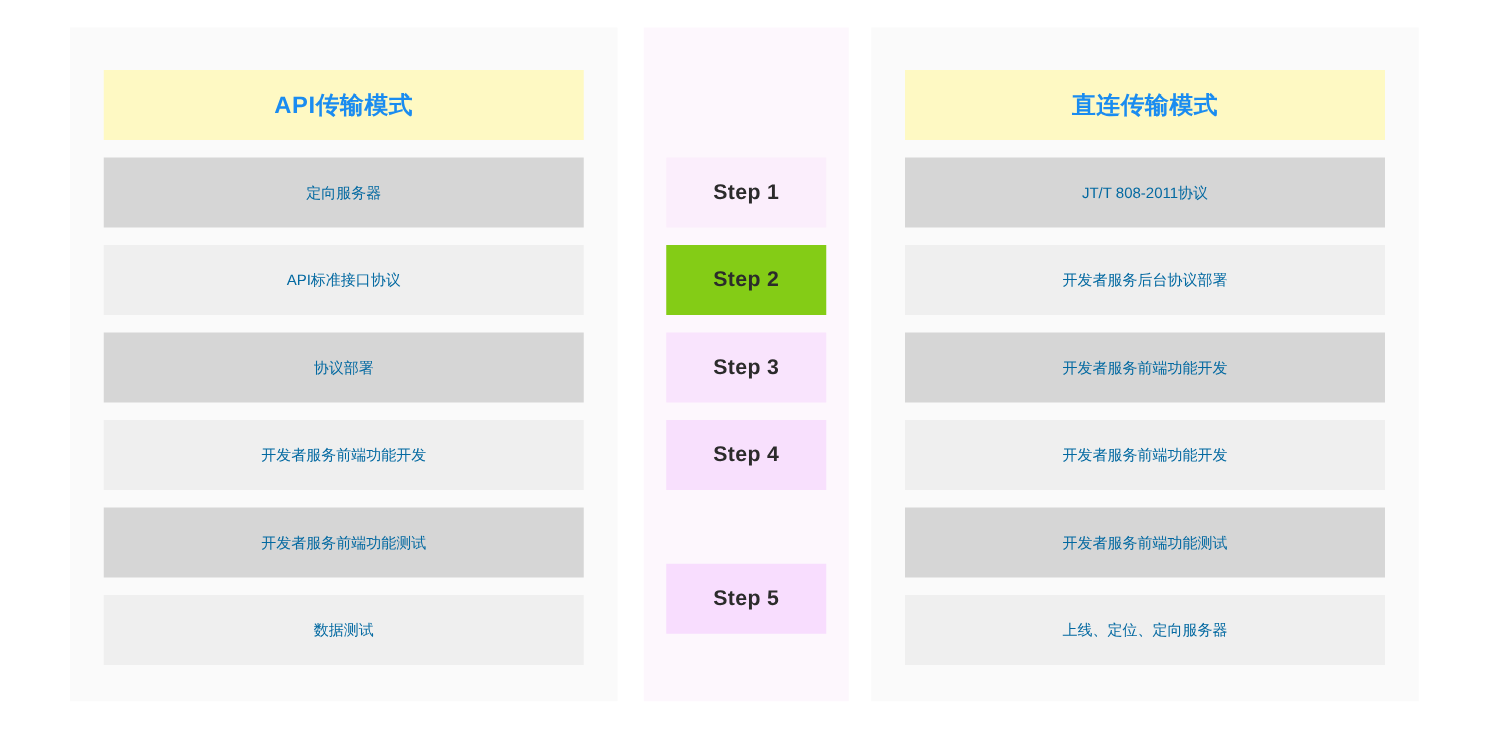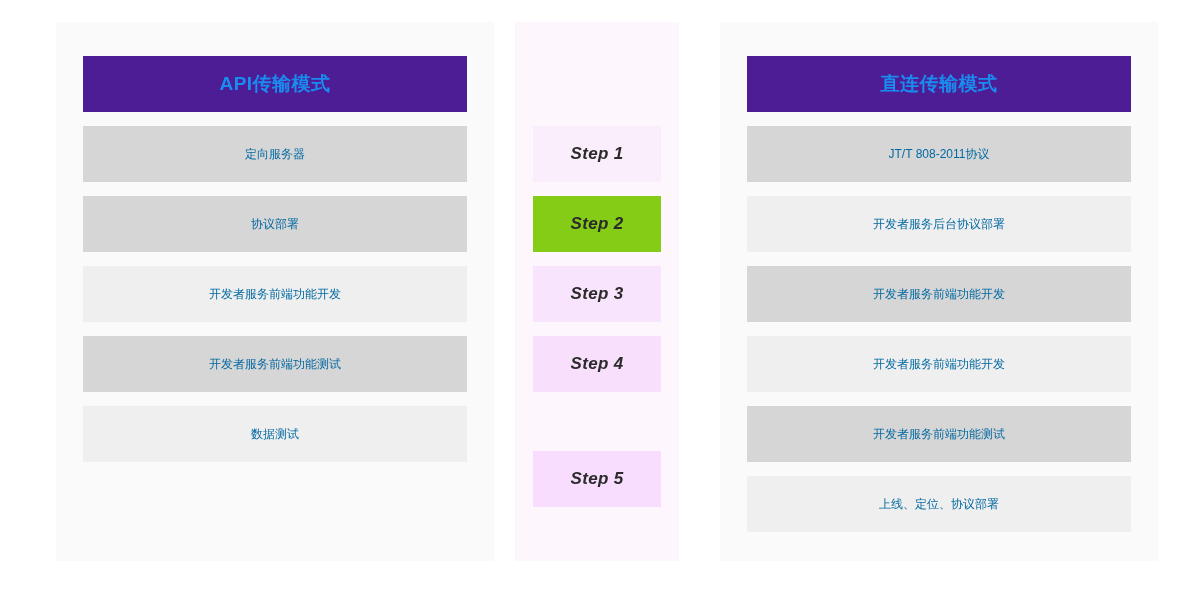--- a/index.html
+++ b/index.html
@@ -23,22 +23,22 @@
   }
 
   
   .panel {
     position: absolute;
     top: 22px;
     height: 539px;
     box-sizing: border-box;
   }
   .panel-left  { left: 56px;  width: 438px; background: #fafafa; }
-  .panel-mid   { left: 515px; width: 164px; background: #fdf7fd; font-style: italic; }
-  .panel-right { left: 720px; width: 438px; background: #fafafa; text-decoration: underline; }
+  .panel-mid   { left: 515px; width: 164px; background: #fdf7fd; }
+  .panel-right { left: 697px; width: 438px; background: #fafafa; text-decoration: underline; }
 
   
   .col {
     position: absolute;
     top: 34px;
     left: 27px;
     right: 27px;
     display: flex;
     flex-direction: column;
     gap: 14px;
@@ -53,21 +53,21 @@
     height: 56px;
     display: flex;
     align-items: center;
     justify-content: center;
     text-align: center;
     box-sizing: border-box;
     padding: 0 10px;
   }
 
   .card-header {
-    background: #4c1d95;
+    background: #fef9c3;
     color: #1a8cf0;
     font-size: 19px;
     font-weight: bold;
     letter-spacing: 0.5px;
   }
 
   .card-row {
     color: #0369a1;
     font-size: 12px;
     font-weight: 400;
@@ -84,20 +84,21 @@
 </style>
 </head>
 <body>
 
 <div class="board">
 
   <div class="panel panel-left">
     <div class="col">
       <div class="card card-header">API传输模式</div>
       <div class="card card-row shade-dark">定向服务器</div>
+      <div class="card card-row shade-light">API标准接口协议</div>
       <div class="card card-row shade-dark">协议部署</div>
       <div class="card card-row shade-light">开发者服务前端功能开发</div>
       <div class="card card-row shade-dark">开发者服务前端功能测试</div>
       <div class="card card-row shade-light">数据测试</div>
     </div>
   </div>
 
   <div class="panel panel-mid">
     <div class="col">
       <div class="card card-step" style="background: rgb(251, 238, 252);">Step 1</div>
@@ -109,17 +110,17 @@
   </div>
 
   <div class="panel panel-right">
     <div class="col">
       <div class="card card-header">直连传输模式</div>
       <div class="card card-row shade-dark">JT/T 808-2011协议</div>
       <div class="card card-row shade-light">开发者服务后台协议部署</div>
       <div class="card card-row shade-dark">开发者服务前端功能开发</div>
       <div class="card card-row shade-light">开发者服务前端功能开发</div>
       <div class="card card-row shade-dark">开发者服务前端功能测试</div>
-      <div class="card card-row shade-light">上线、定位、协议部署</div>
+      <div class="card card-row shade-light">上线、定位、定向服务器</div>
     </div>
   </div>
 
 </div>
 
 </body></html>

